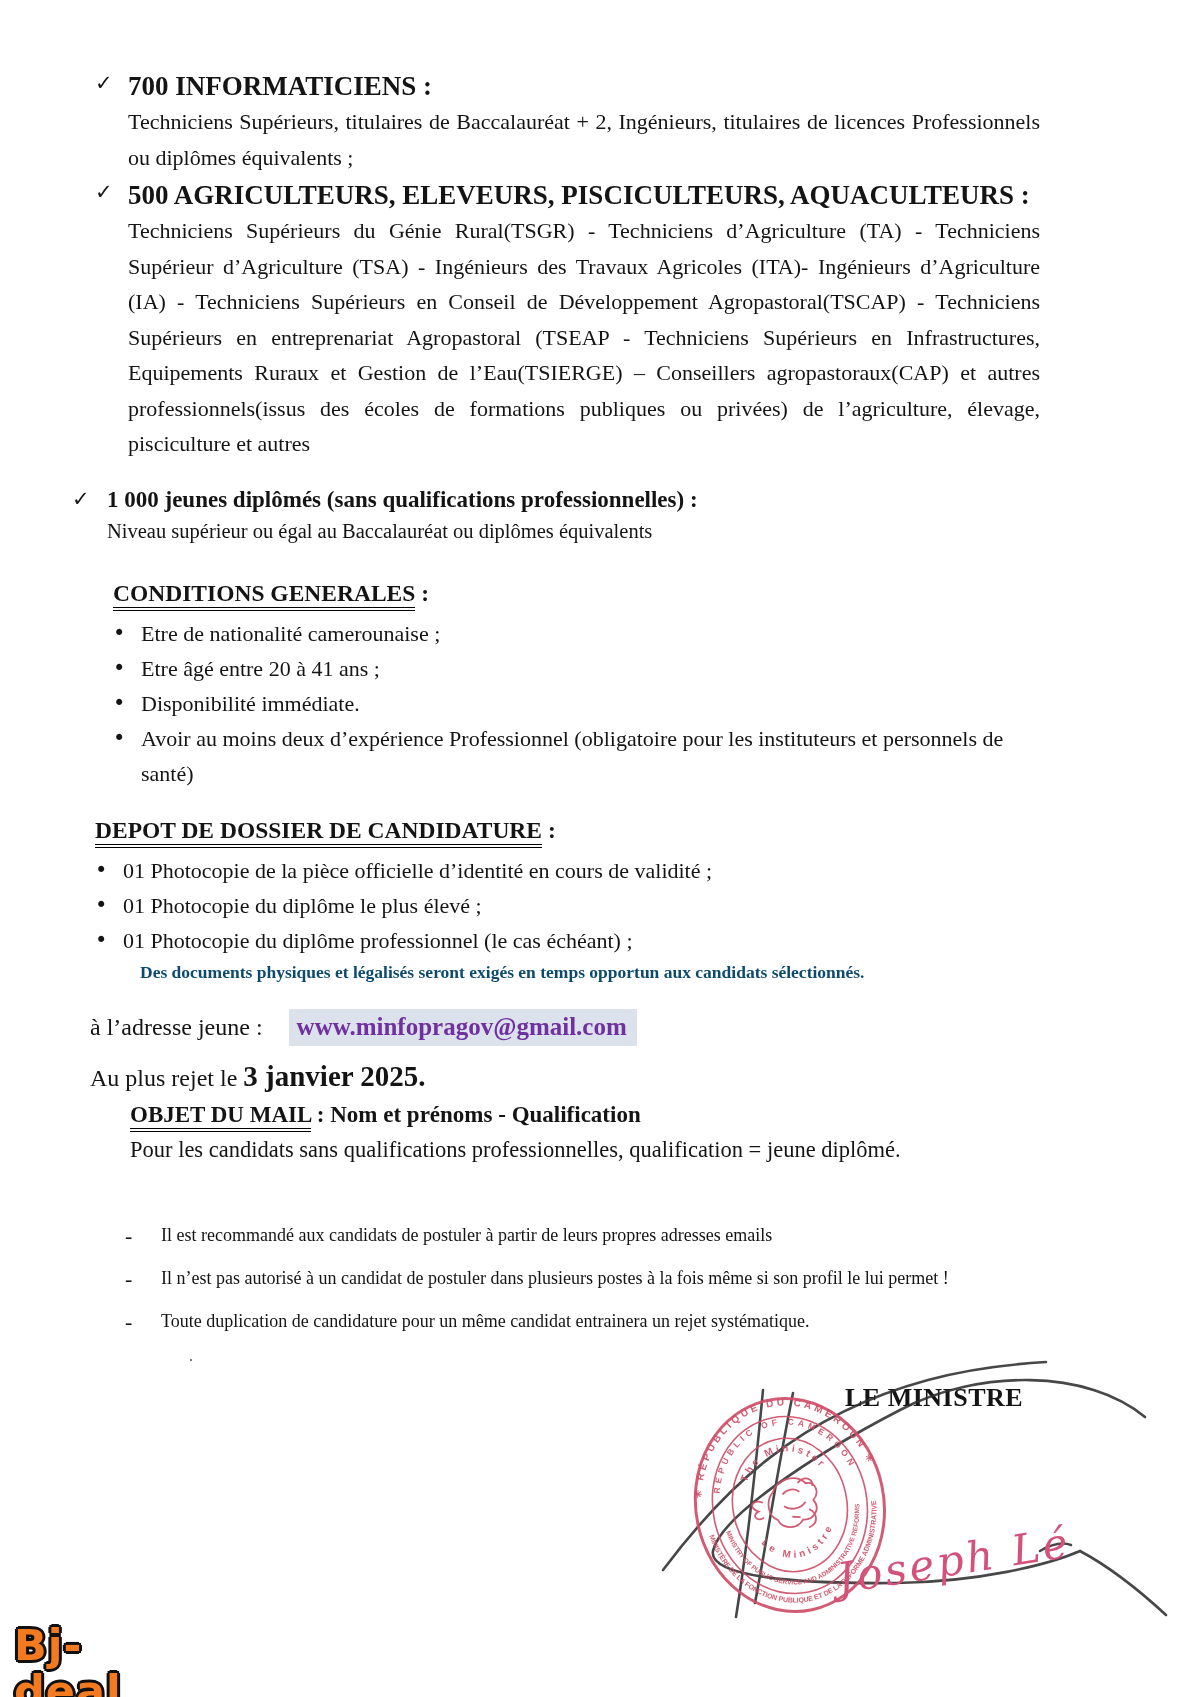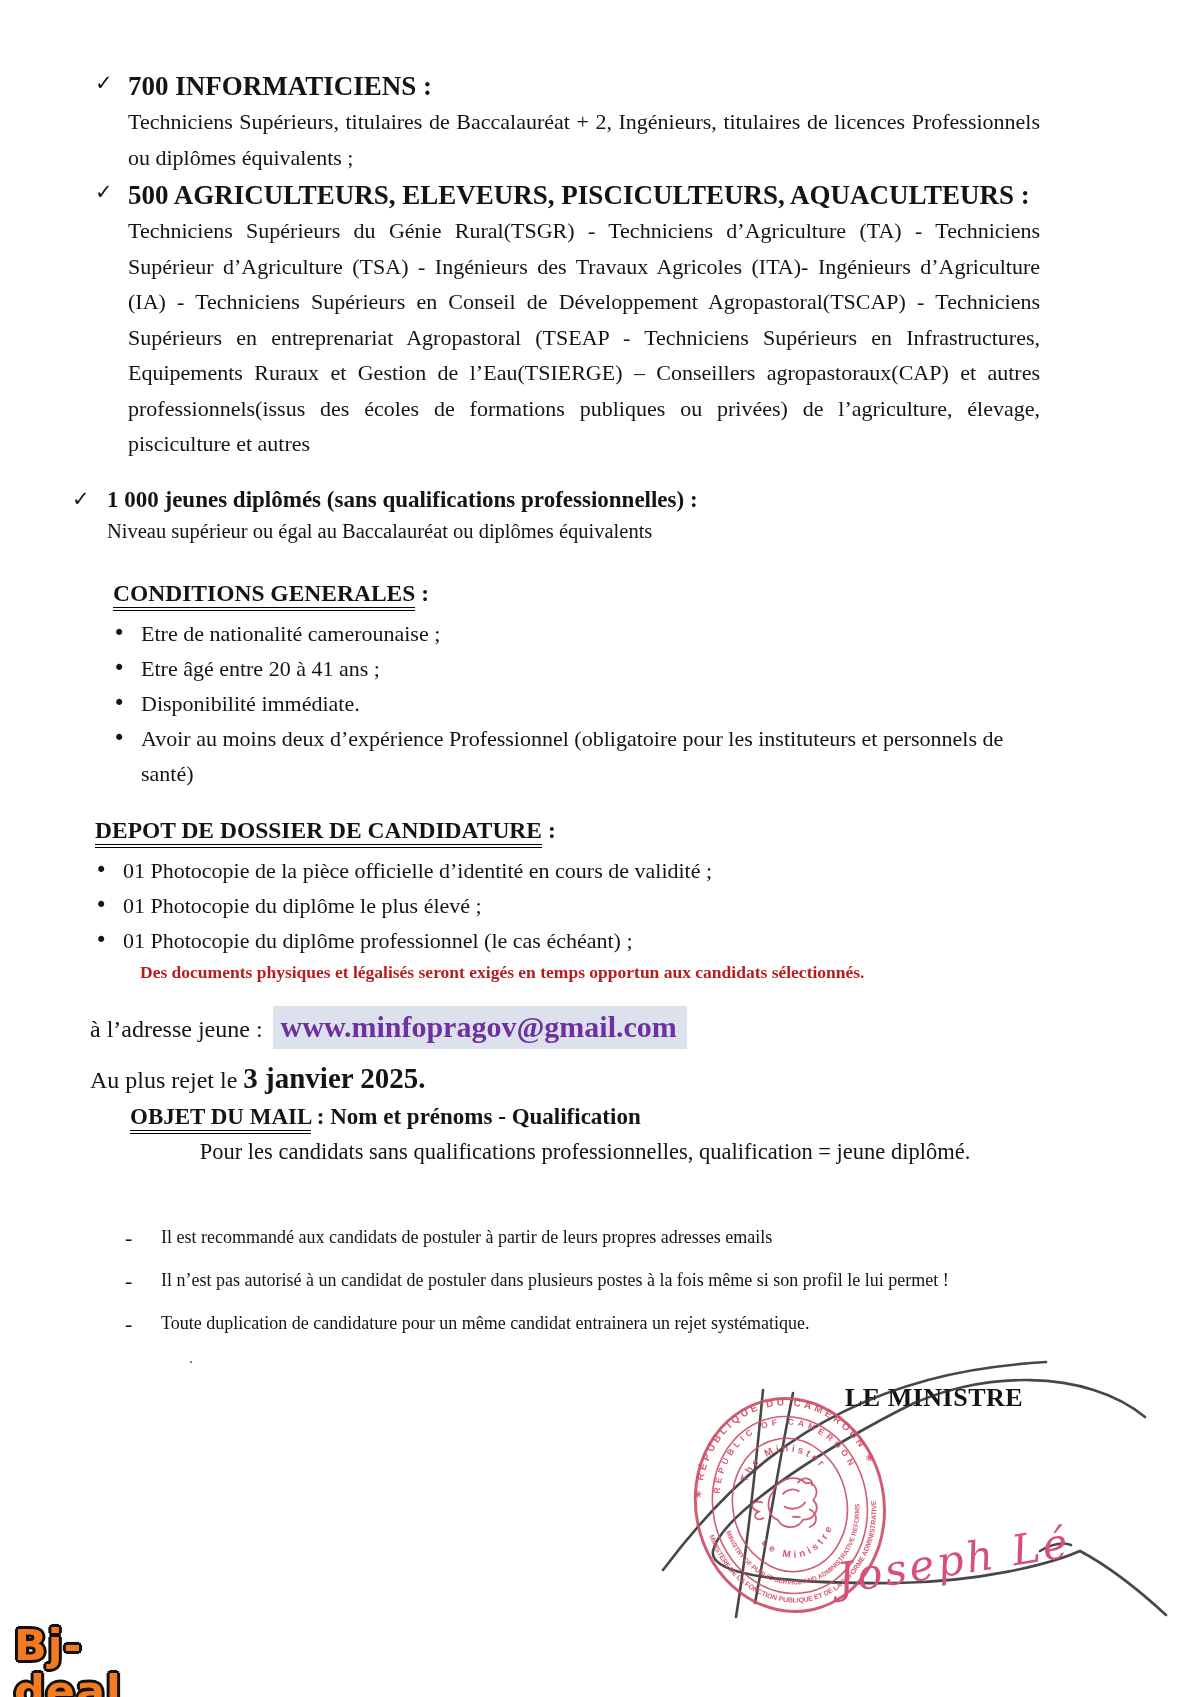--- a/index.html
+++ b/index.html
@@ -27,28 +27,28 @@
   
   .section-heading{font-weight:bold;font-size:23.5px;line-height:34px;}
   .u2{border-bottom:4px double #000;padding-bottom:1px;}
 
   .conditions{margin-top:30px;margin-left:18px;}
   .dossier{margin-top:22px;margin-left:0;}
   .bullets{margin-top:6px;}
   .b-item{display:flex;}
   .b-marker{width:28px;flex:0 0 28px;font-size:21px;line-height:35px;font-family:"DejaVu Sans",sans-serif;}
   .b-text{flex:1;font-size:22px;line-height:35px;}
-  .red-note{color:#b91c1c;font-weight:bold;font-size:17.5px;line-height:23px;margin-left:45px;margin-top:3px;}
+  .red-note{color:#0c4a6e;font-weight:bold;font-size:17.5px;line-height:23px;margin-left:45px;margin-top:3px;}
 
   .email-line{margin-top:20px;margin-left:-5px;font-size:24px;line-height:46px;}
-  .email-addr{font-size:30px;font-weight:bold;color:#7030A0;background:#DCE2EC;padding:4px 10px 6px 8px;margin-left:4px;}
+  .email-addr{font-size:25px;font-weight:bold;color:#7030A0;background:#DCE2EC;padding:4px 10px 6px 8px;margin-left:20px;}
   .deadline-line{margin-top:6px;margin-left:-5px;font-size:24px;line-height:40px;}
   .deadline{font-size:29px;font-weight:bold;}
   .objet-line{margin-left:35px;font-size:23px;font-weight:bold;line-height:34px;}
-  .pour-line{margin-left:35px;font-size:22.5px;line-height:32px;margin-top:2px;text-align:center;}
+  .pour-line{margin-left:35px;font-size:22.5px;line-height:32px;margin-top:2px;}
 
   .remarks{margin-top:52px;margin-left:30px;}
   .r-item{display:flex;margin-bottom:8px;}
   .r-marker{width:36px;flex:0 0 36px;font-size:22px;line-height:35px;}
   .r-text{flex:1;font-size:18px;line-height:35px;}
   .tiny-dot{margin-left:64px;margin-top:2px;font-size:16px;color:#555;}
 
   
   .minister-title{position:absolute;left:845px;top:1383px;font-weight:bold;font-size:26px;letter-spacing:0.5px;}
   .stamp-wrap{position:absolute;left:690px;top:1393px;width:200px;height:225px;transform:rotate(-12deg);}

